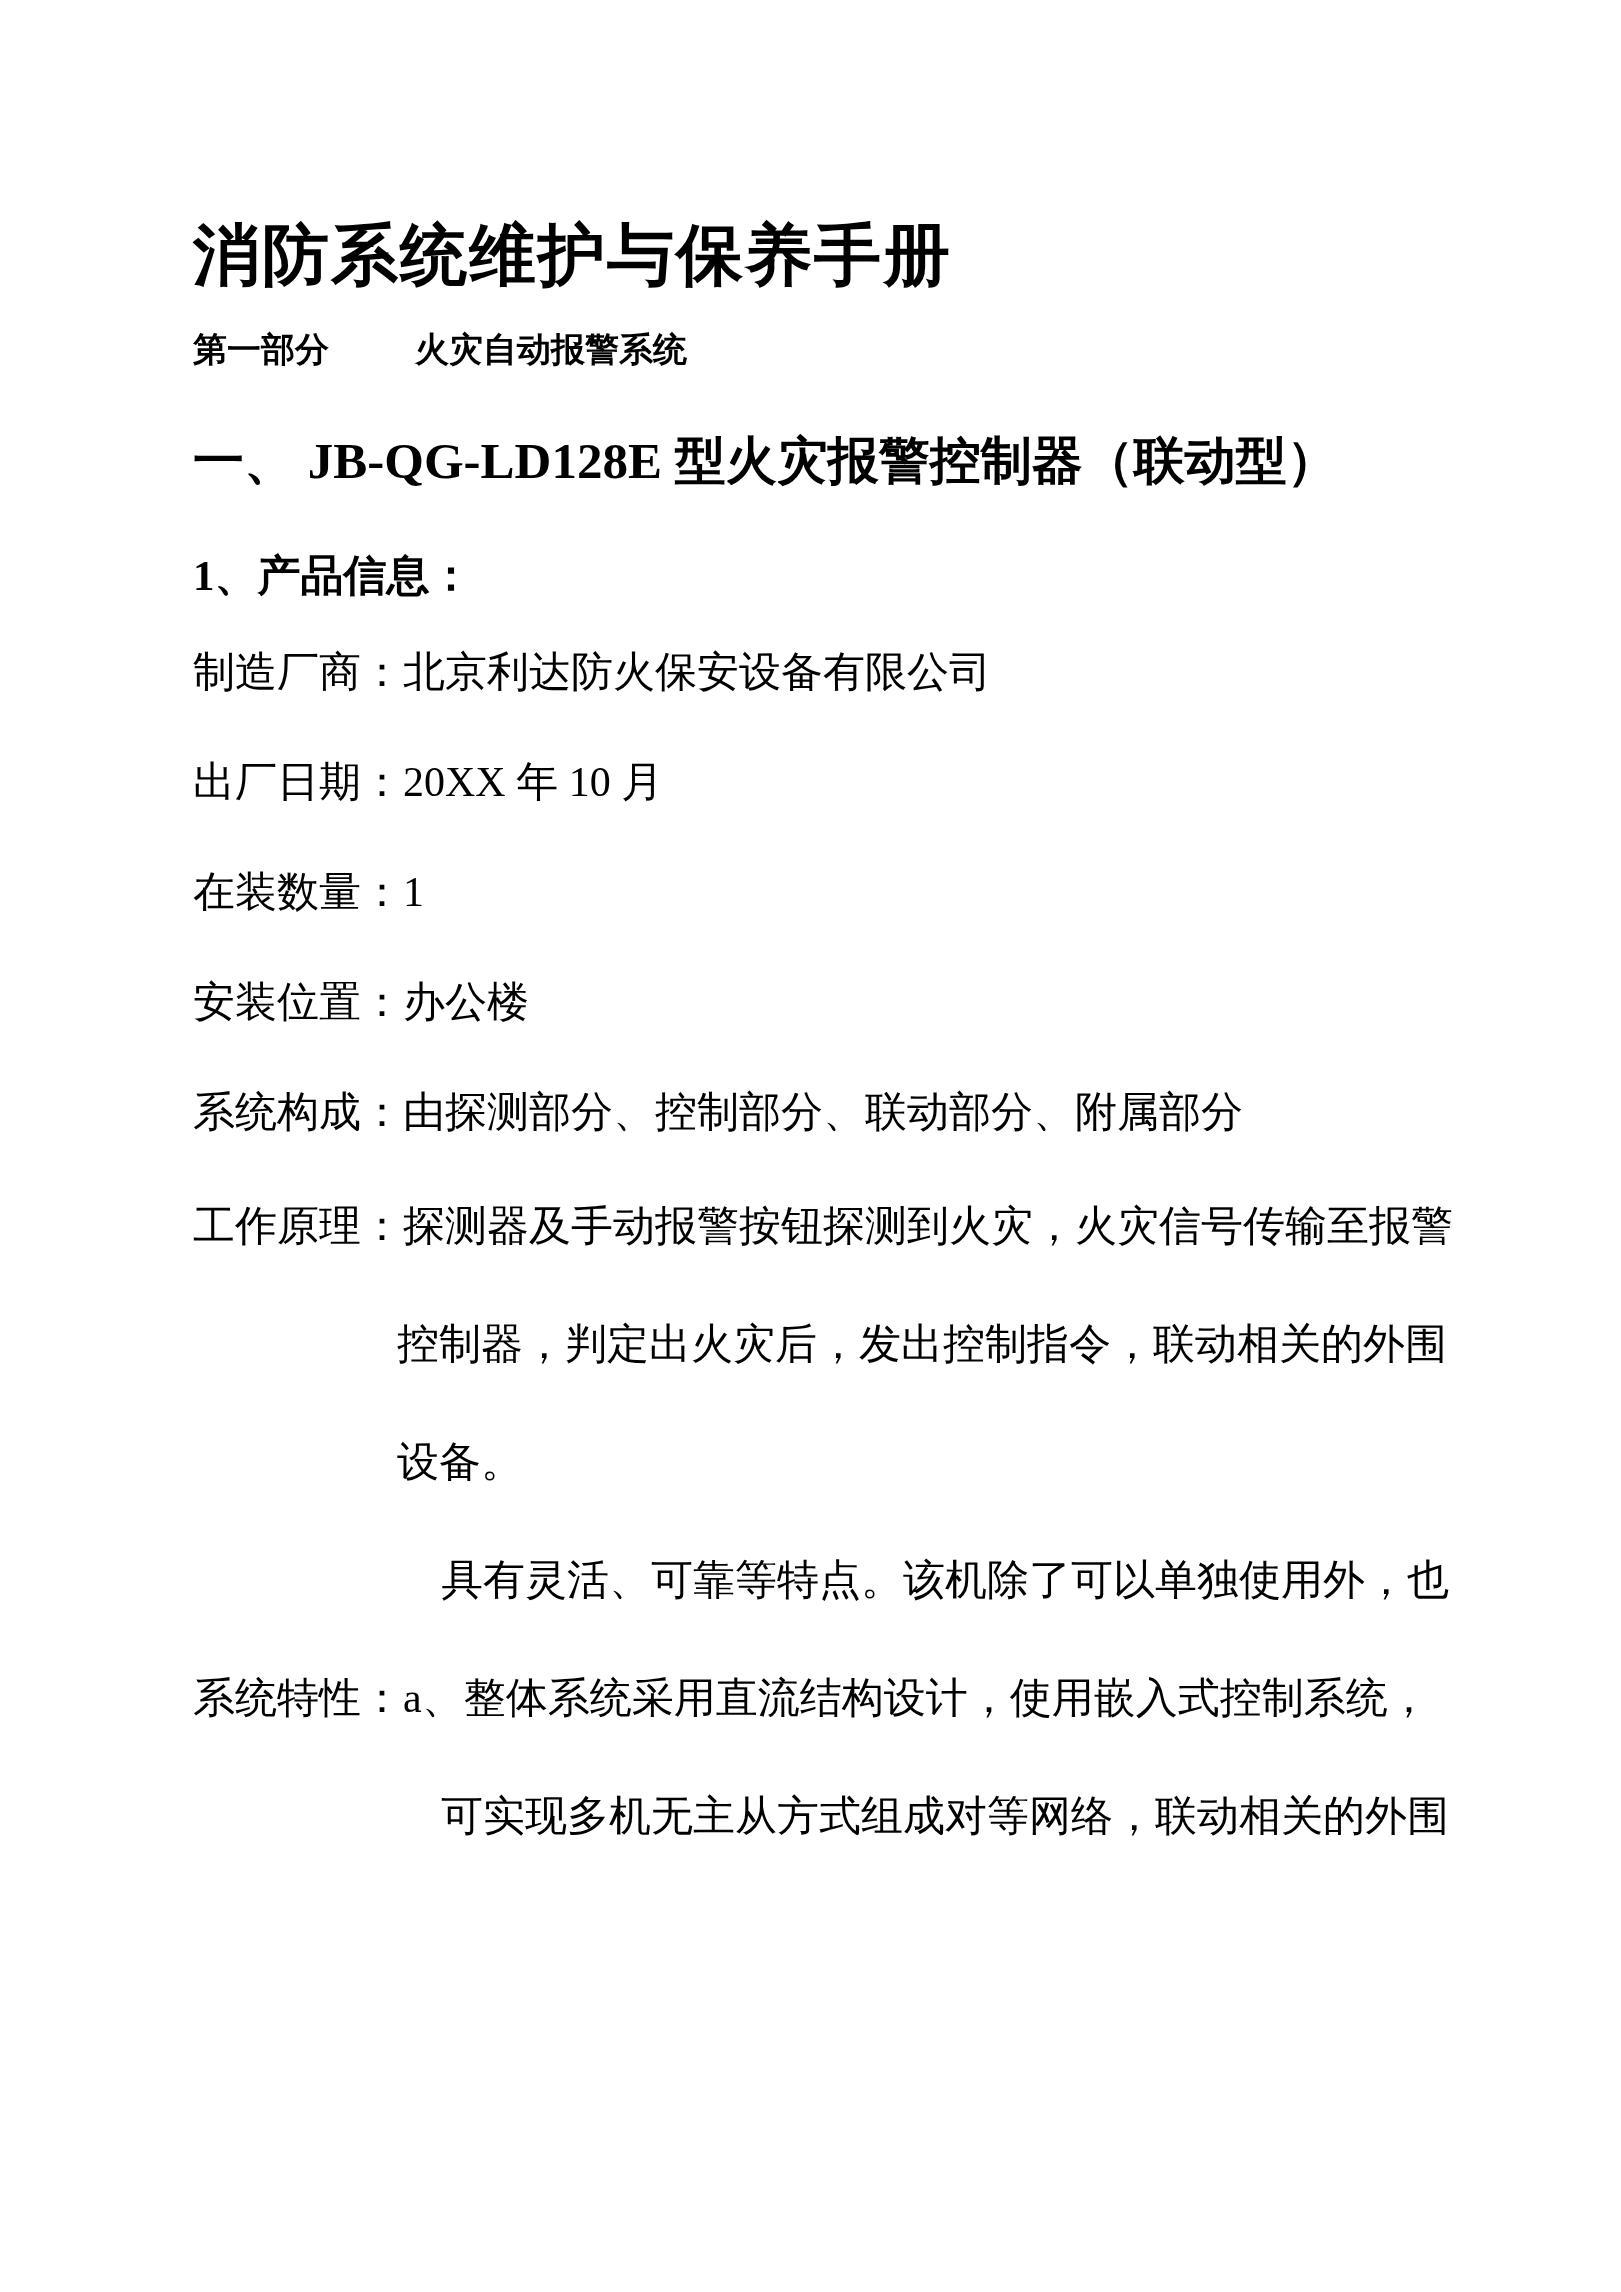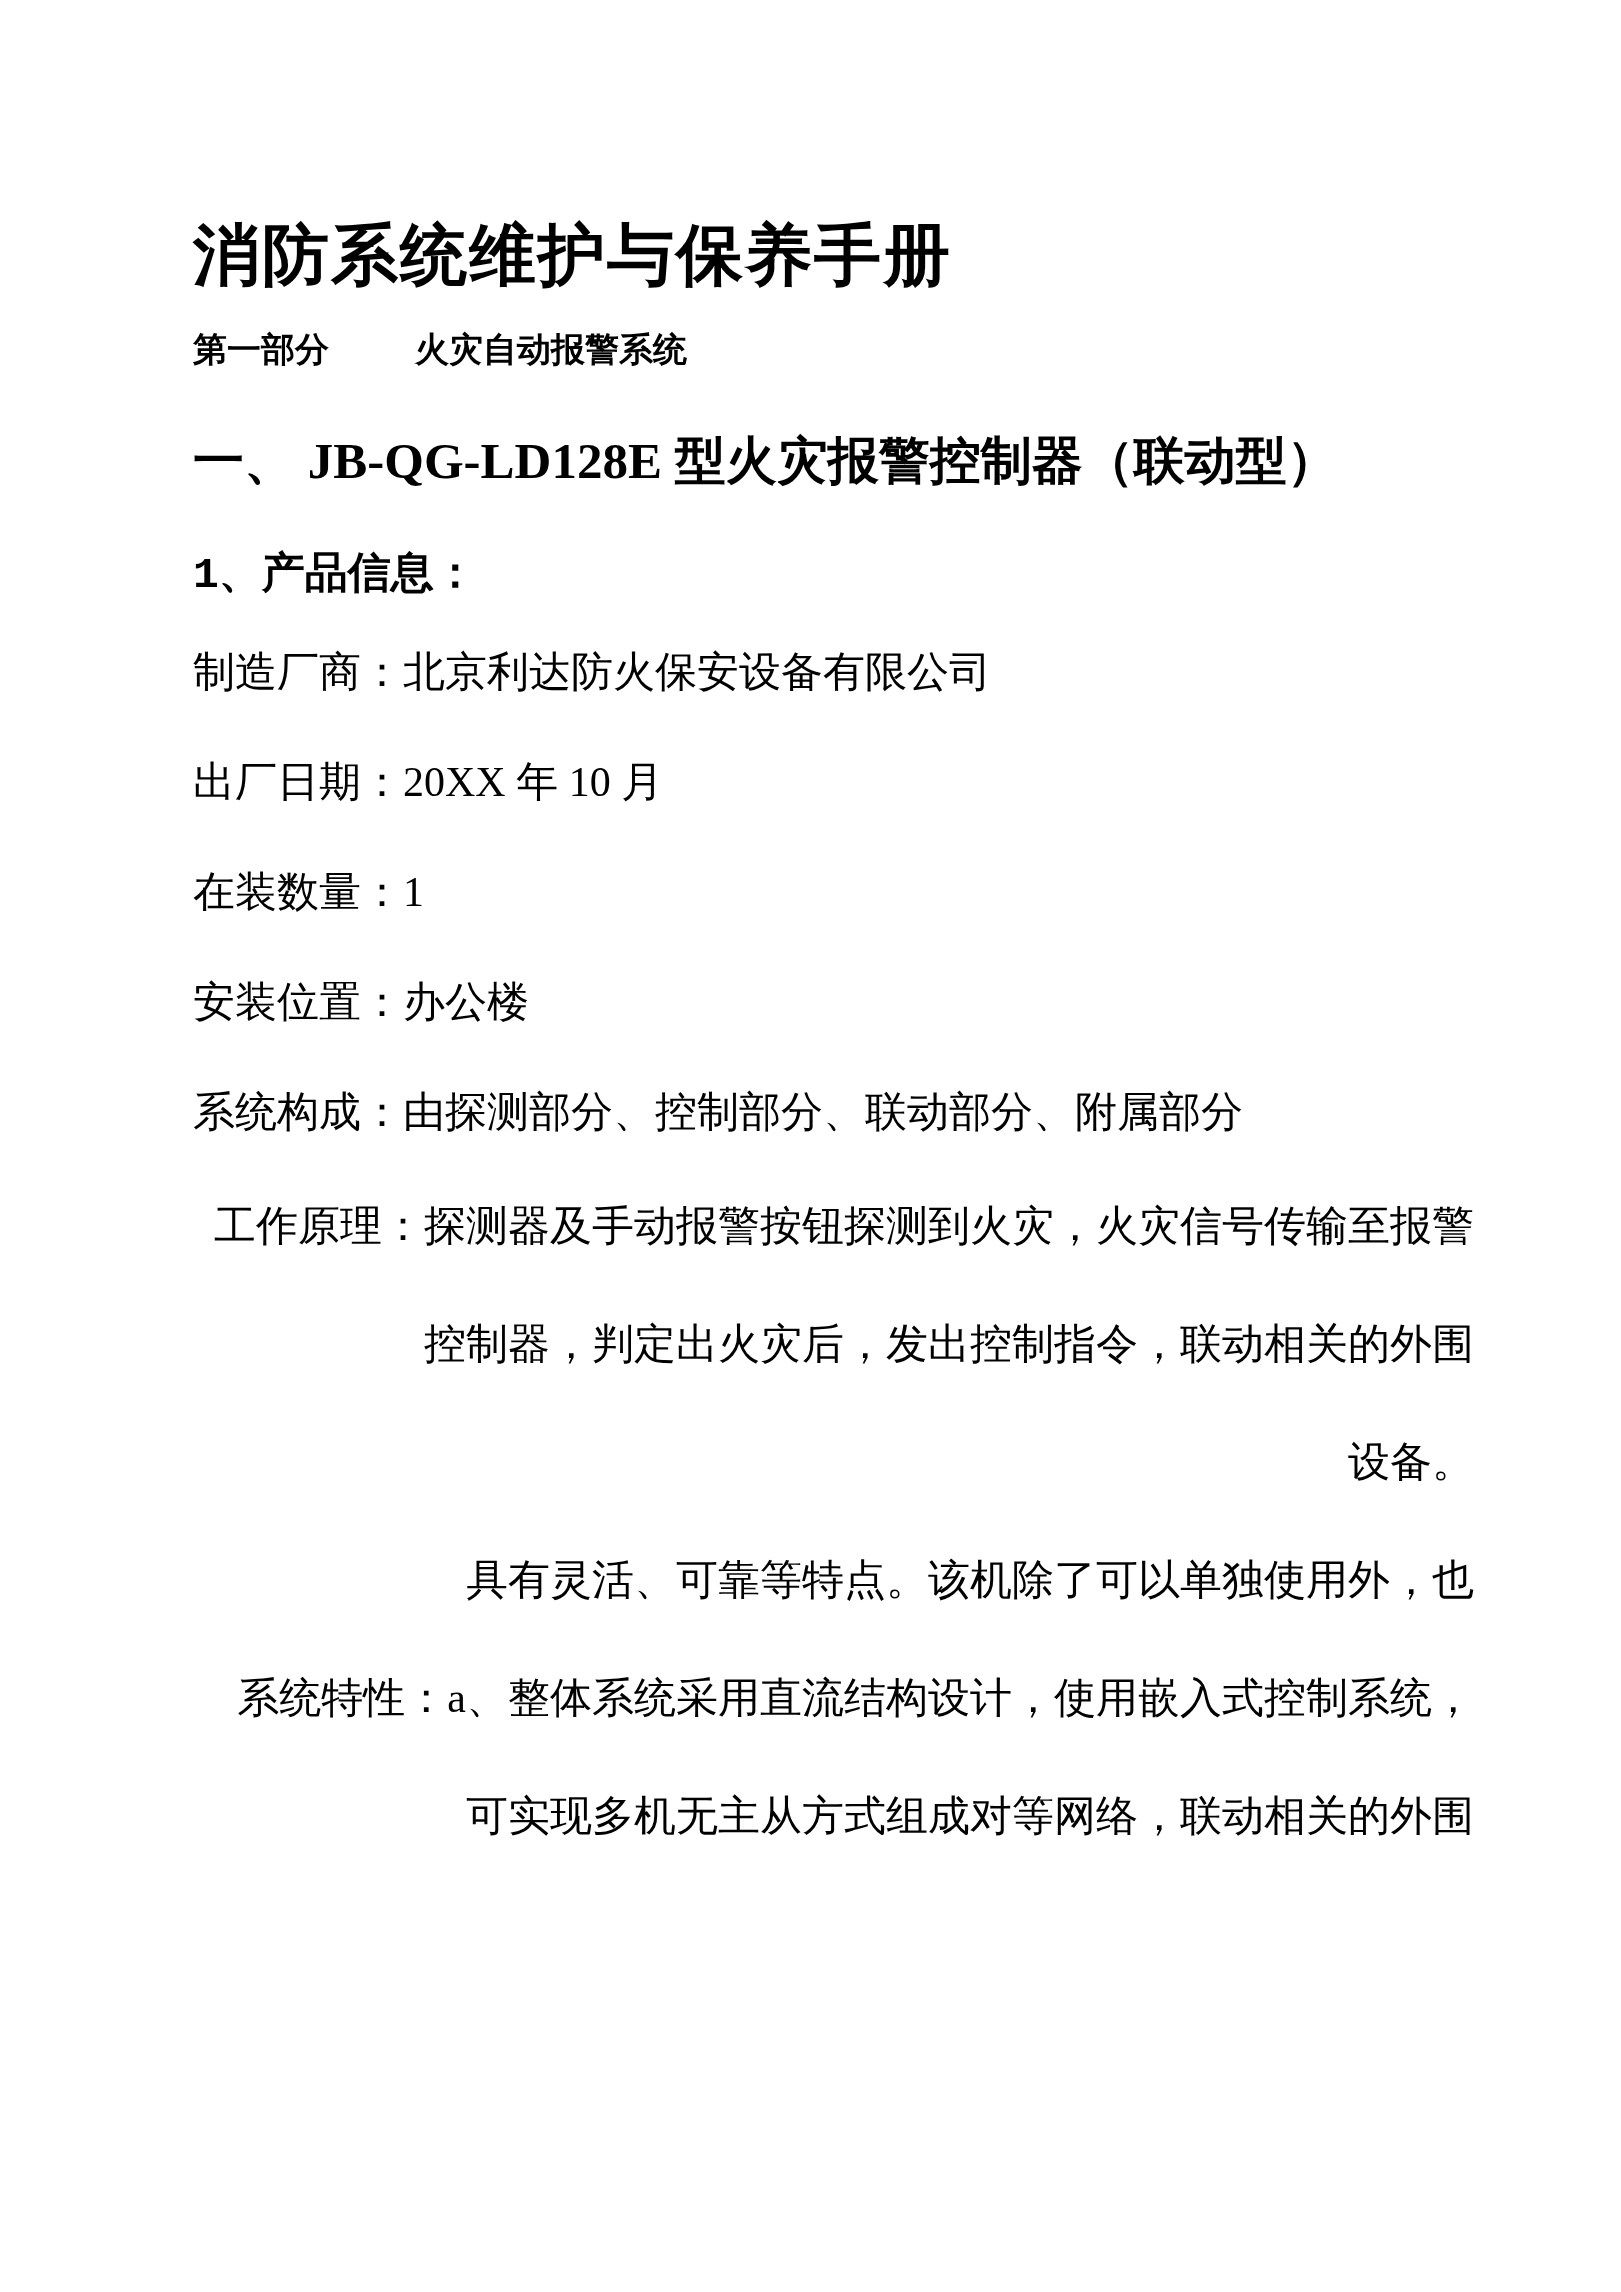--- a/index.html
+++ b/index.html
@@ -46,35 +46,33 @@
     line-height: 53px;
     font-weight: 700;
     white-space: nowrap;
   }
   .subsection-heading {
     margin-top: 61px;
     font-size: 43px;
     line-height: 53px;
     font-weight: 700;
     white-space: nowrap;
-    font-family: Liberation Mono, monospace;
   }
   .body-block {
     margin-top: 14.7px;
   }
   .field-line {
     font-size: 42px;
     line-height: 110px;
     white-space: nowrap;
   }
   .para-line {
     font-size: 42px;
     line-height: 118px;
     white-space: nowrap;
-    text-align: right;
   }
   .indent-1 { margin-left: 204px; }
   .indent-2 { margin-left: 248px; }
 </style>
 </head>
 <body>
 
 <div class="page">
 
   <div class="doc-title">消防系统维护与保养手册</div>

